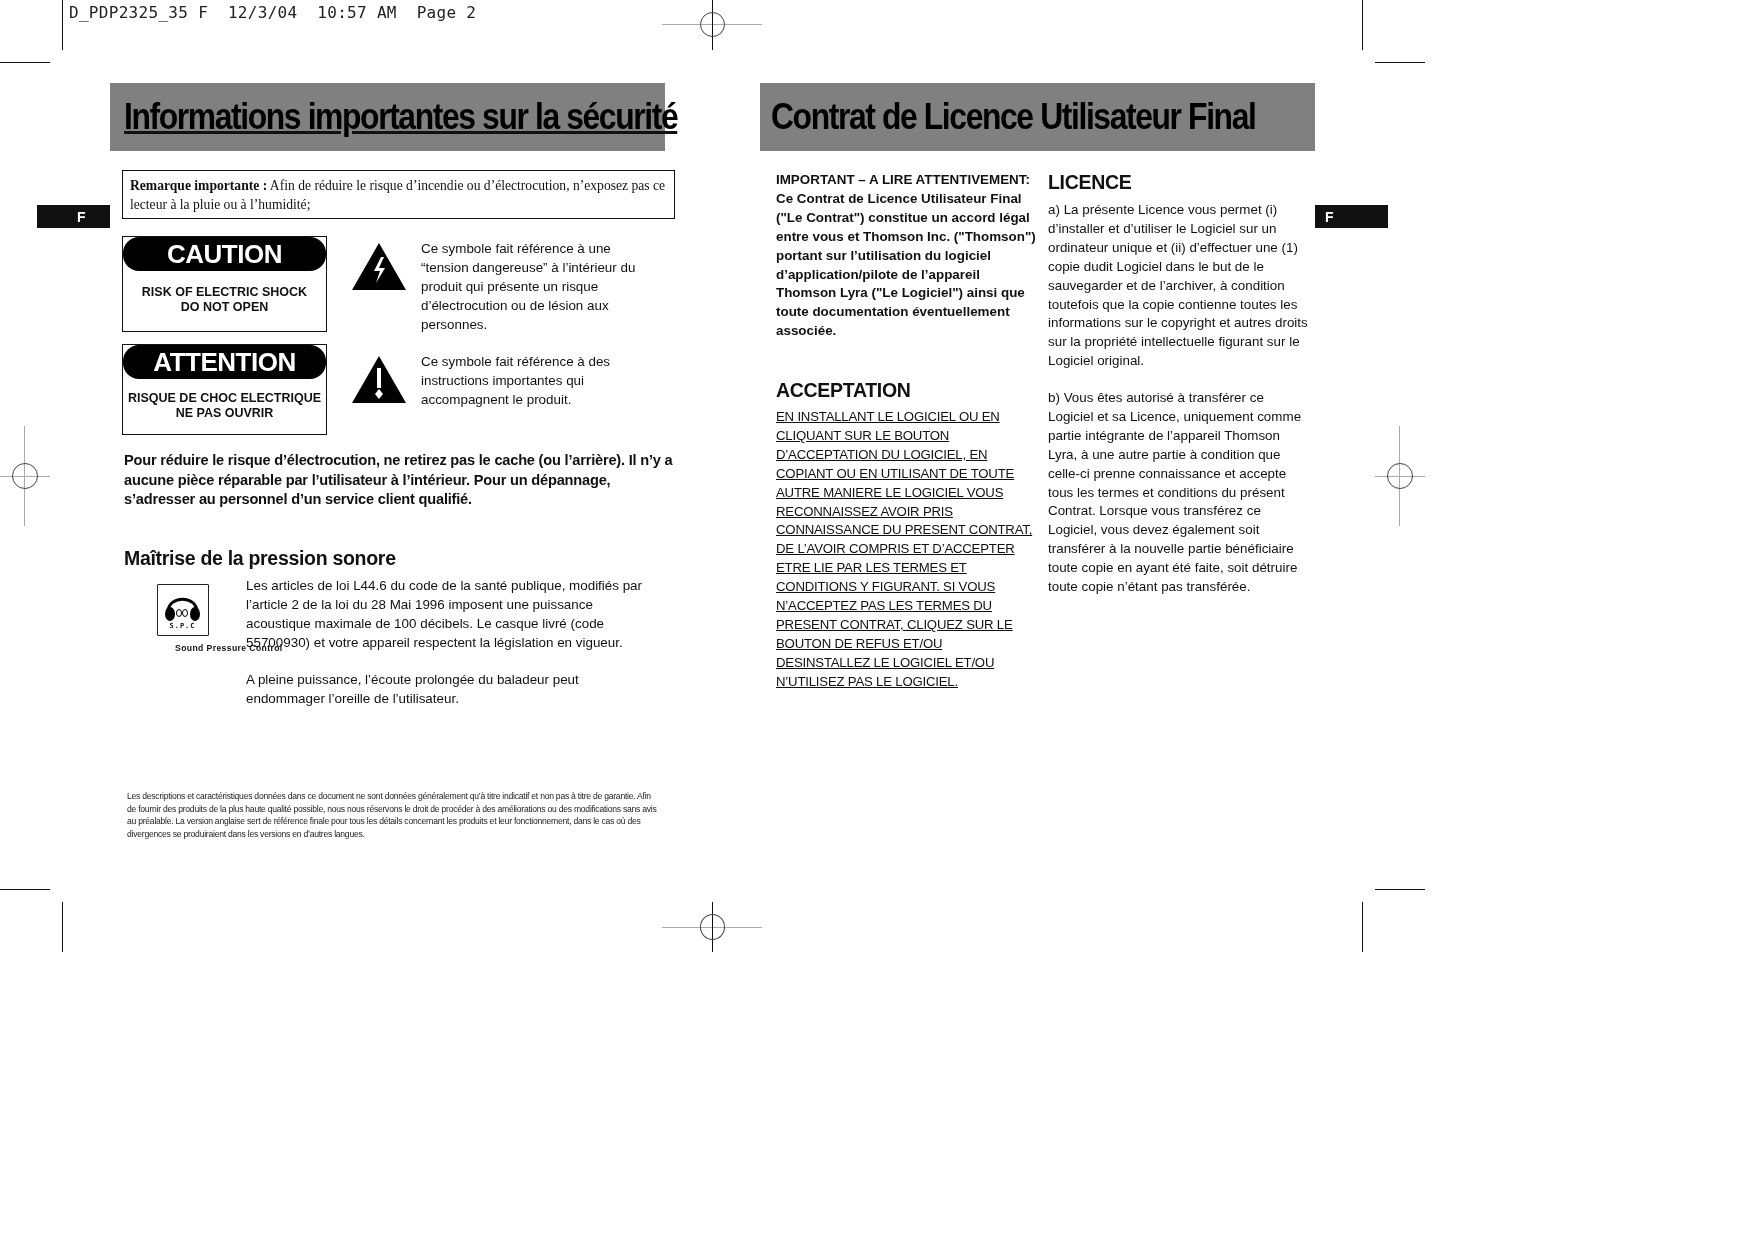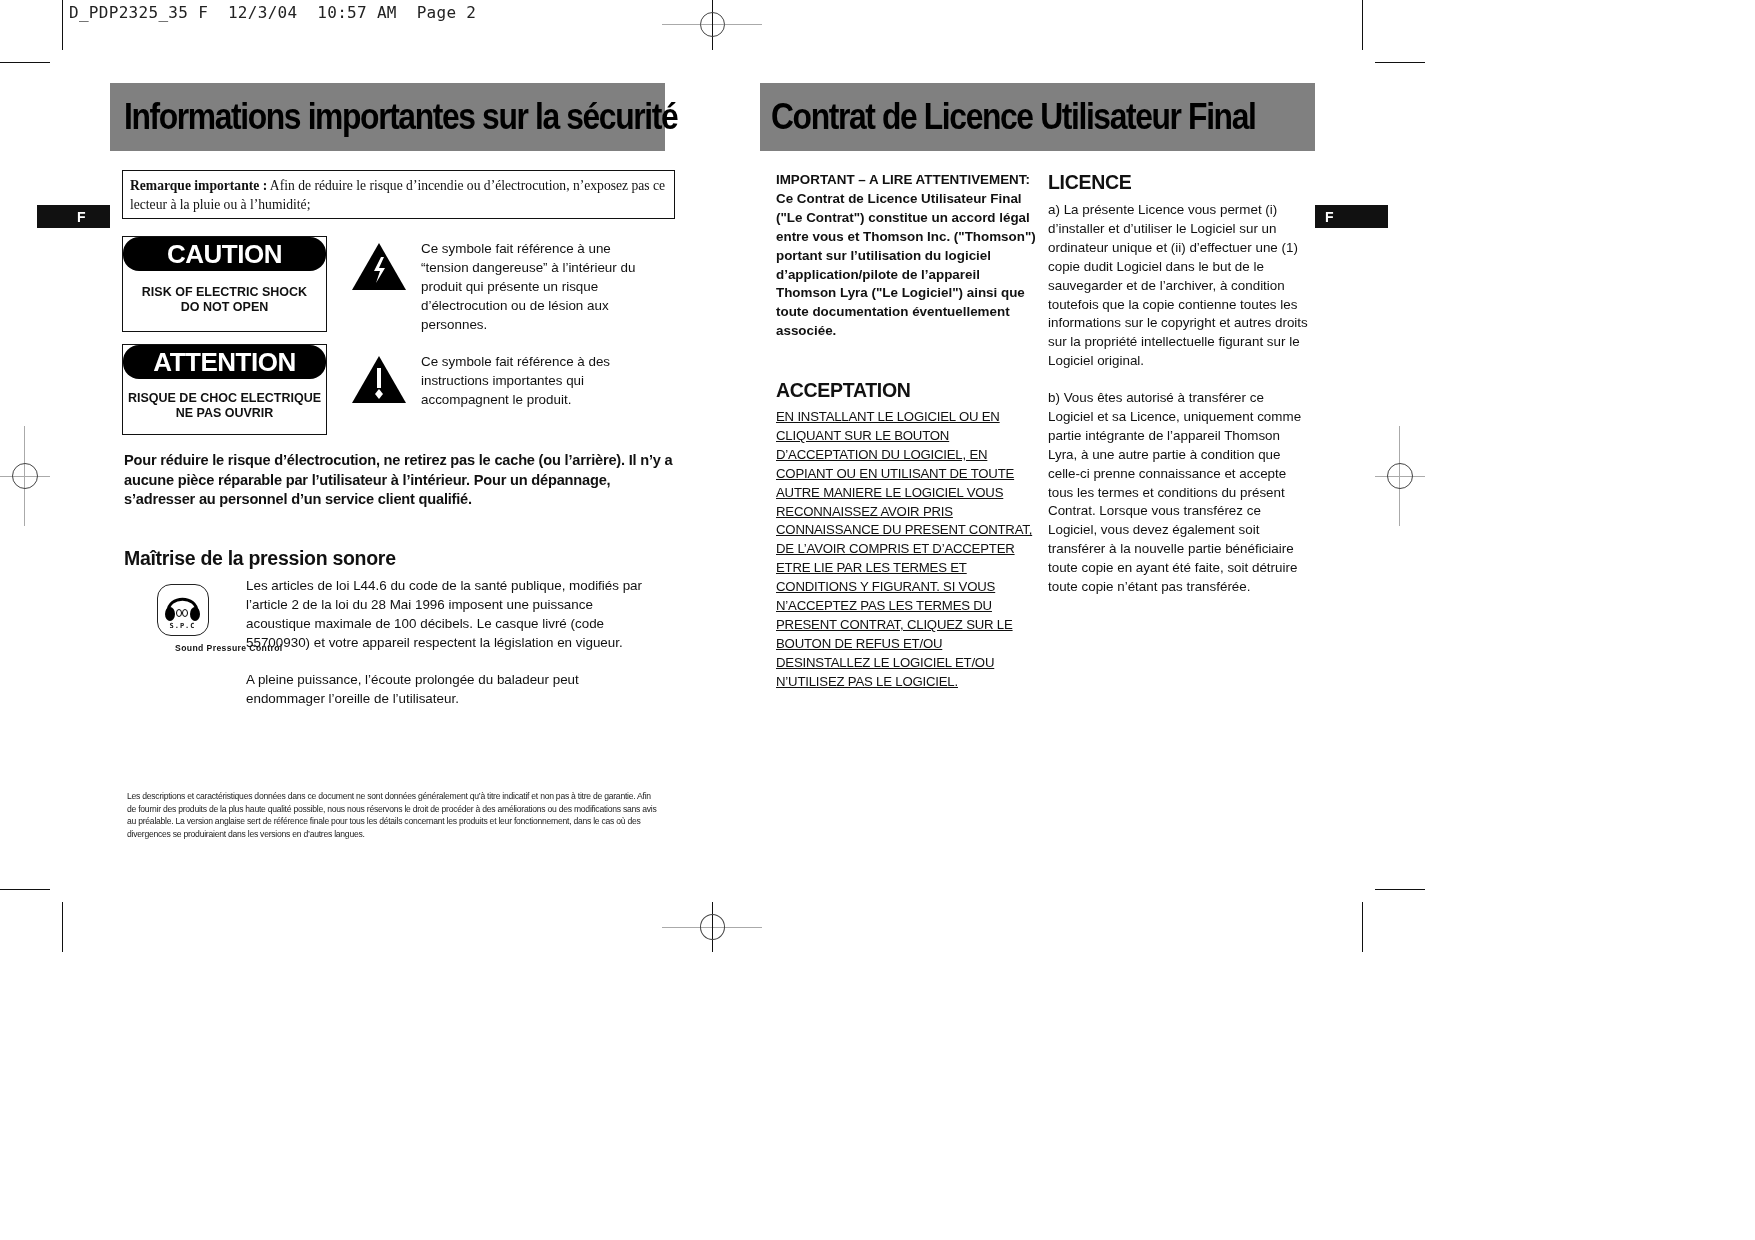--- a/index.html
+++ b/index.html
@@ -37,21 +37,21 @@
     .sym-text { position: absolute; font-family: "Liberation Sans", sans-serif; font-size: 13.4px; line-height: 19px; color: #111; }
 
     .bold-para { position: absolute; left: 124px; top: 451px; width: 560px; font-family: "Liberation Sans", sans-serif; font-weight: bold; font-size: 14.6px; line-height: 19.5px; letter-spacing: -0.2px; }
 
     .section-h { position: absolute; font-family: "Liberation Sans", sans-serif; font-weight: bold; font-size: 19.5px; letter-spacing: -0.3px; }
 
     .body-text { position: absolute; font-family: "Liberation Sans", sans-serif; font-size: 13.4px; line-height: 19px; color: #111; }
 
     .fine-print { position: absolute; left: 127px; top: 790px; width: 530px; font-family: "Liberation Sans", sans-serif; font-size: 8.6px; line-height: 12.6px; letter-spacing: -0.25px; color: #222; }
 
-    .spc-icon { position: absolute; left: 157px; top: 584px; width: 52px; height: 52px; border: 1.5px solid #222; border-radius: 14px; }
+    .spc-icon { position: absolute; left: 157px; top: 584px; width: 52px; height: 52px; border: 1.5px solid #222; border-radius: 1px; }
     .spc-caption { position: absolute; left: 131px; top: 643px; font-family: "Liberation Sans", sans-serif; font-weight: bold; font-size: 8.6px; letter-spacing: 0.4px; white-space: nowrap; margin-left: 44px; }
 
     .eula-intro { position: absolute; left: 776px; top: 171px; width: 262px; font-family: "Liberation Sans", sans-serif; font-weight: bold; font-size: 13.4px; line-height: 18.9px; }
     .caps-text { position: absolute; left: 776px; top: 408px; width: 262px; font-family: "Liberation Sans", sans-serif; font-size: 13.2px; line-height: 18.9px; letter-spacing: -0.2px; text-decoration: underline; }
     .lic-text { position: absolute; left: 1048px; width: 262px; font-family: "Liberation Sans", sans-serif; font-size: 13.4px; line-height: 18.9px; }
   </style>
 </head>
 <body>
 
 <div class="abs slug">D_PDP2325_35 F  12/3/04  10:57 AM  Page 2</div>
@@ -89,21 +89,21 @@
   <div class="reg-circle" style="left:1387px; top:463px; width:26px; height:26px;"></div>
 </div>
 
 <div class="lang-tab" style="left:37px; top:205px; width:73px; padding-left:40px;">
     <span>F</span>
   </div>
 <div class="lang-tab" style="left:1315px; top:205px; width:73px; padding-left:10px;">
     <span>F</span>
   </div>
 
-<div class="banner" style="left:110px; top:83px; width:555px; padding-left:14px;">
+<div class="banner" style="left:110px; top:83px; width:555px; padding-left:14px;text-decoration:underline;">
   <h1>Informations importantes sur la sécurité</h1>
 </div>
 
 <div class="abs note-box">
   <b>Remarque importante :</b><span> Afin de réduire le risque d’incendie ou d’électrocution, n’exposez pas ce lecteur à la pluie ou à l’humidité;</span>
 </div>
 
 <div class="warn-label" style="left:122px; top:236px; height:96px;">
   <div class="head">CAUTION</div>
   <div class="body">

